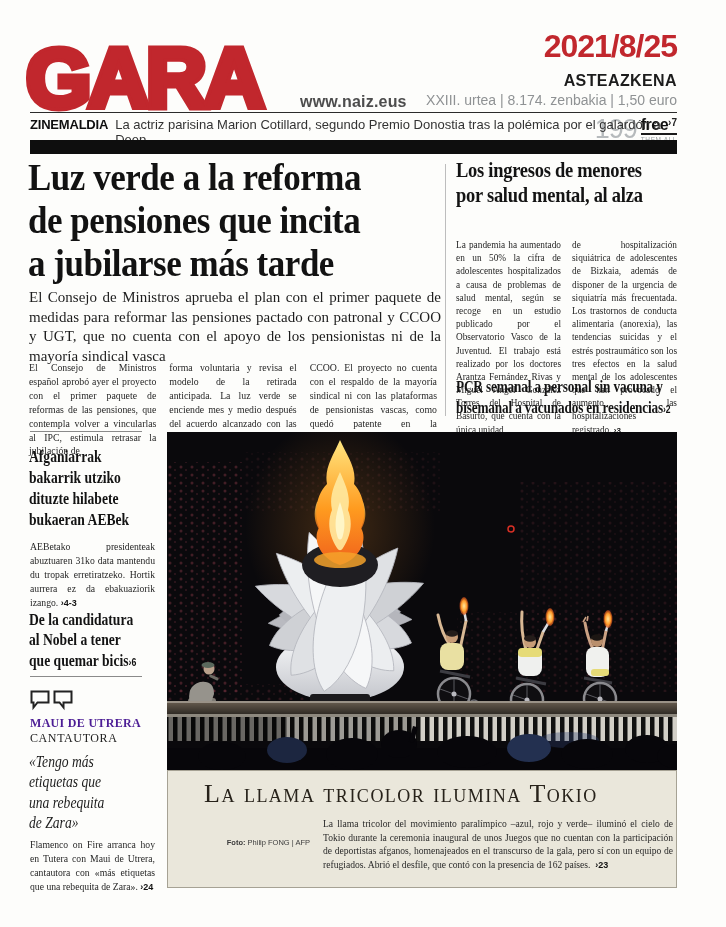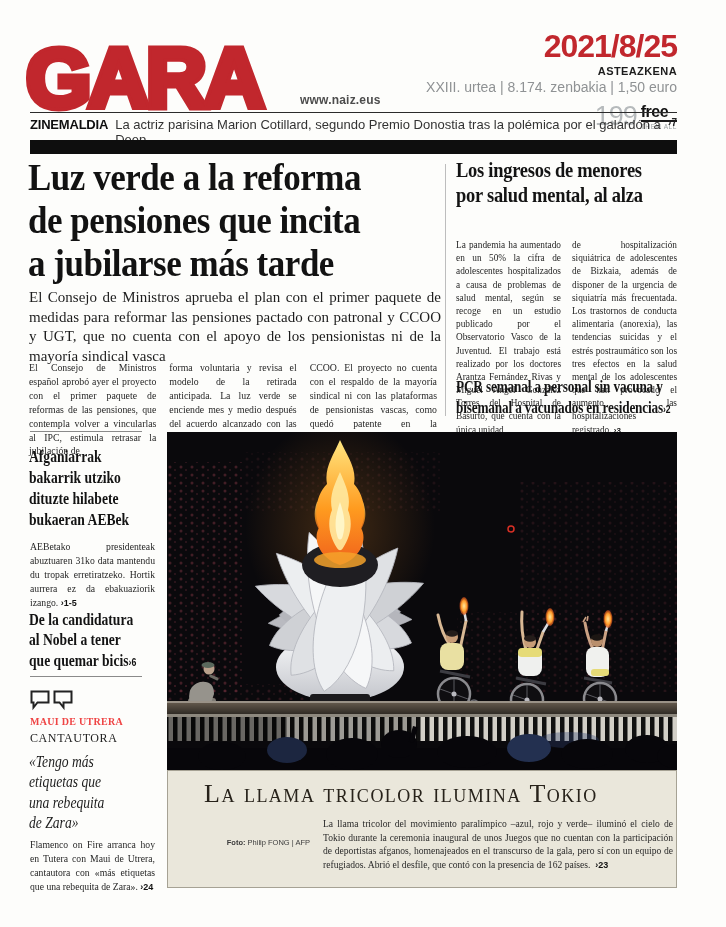--- a/index.html
+++ b/index.html
@@ -9,24 +9,24 @@
     font-family:"Liberation Serif", serif; color:#191919;
     -webkit-font-smoothing:antialiased;
   }
   .abs { position:absolute; }
   .pre { white-space:pre-line; }
   .sans { font-family:"Liberation Sans", sans-serif; }
   .condense { transform-origin:0 0; }
 
   
   .logo-svg { position:absolute; left:26px; top:38px; }
-  .website  { left:300px; top:93px; font-size:12px; font-weight:bold; color:#4d4d4d; letter-spacing:.2px;}
+  .website  { left:300px; top:93px; font-size:16px; font-weight:bold; color:#4d4d4d; letter-spacing:.2px;}
   .date-block { right:49px; top:30px; text-align:right; }
   .issue-date { font-size:32px; font-weight:bold; color:#c1272d; letter-spacing:-1px; line-height:1; font-family:"Liberation Sans",sans-serif;}
-  .weekday { font-size:11px; font-weight:bold; color:#1c1c1c; letter-spacing:.4px; margin-top:3px; font-family:"Liberation Sans",sans-serif;}
+  .weekday { font-size:16px; font-weight:bold; color:#1c1c1c; letter-spacing:.4px; margin-top:10px; font-family:"Liberation Sans",sans-serif;}
   .edition { font-size:14px; color:#8f9294; margin-top:2px; font-family:"Liberation Sans",sans-serif;}
   .counter { margin-top:9px; display:flex; justify-content:flex-end; align-items:flex-start; gap:4px; font-family:"Liberation Sans",sans-serif;}
   .counter-number { font-size:27px; color:#b6babc; line-height:.9; font-weight:normal; letter-spacing:-1px;}
   .counter-free { font-size:16px; font-weight:bold; color:#111; line-height:1; border-bottom:2px solid #1a1a1a; letter-spacing:-.5px; padding-bottom:0px; display:block; text-align:left;}
   .counter-sub { font-size:6.5px; color:#9aa0a2; letter-spacing:.6px; display:block; text-align:left; margin-top:1px;}
   .masthead-rule { left:30px; top:112px; width:647px; height:1px; background:#2b2b2b; }
 
   
   .kicker { left:30px; top:117px; width:647px; font-family:"Liberation Sans",sans-serif; font-size:13px; color:#333; display:flex; gap:7px; align-items:flex-start;}
   .kicker-label { font-weight:bold; color:#0f0f0f; letter-spacing:-.2px; }
@@ -49,21 +49,21 @@
   .pcr-headline .ref-inline { font-size:11px; }
   .ref-inline { font-family:"Liberation Sans",sans-serif; font-weight:bold; color:#111; }
 
   
   .rule-sm { left:30px; height:1px; width:112px; background:#8a8a8a; }
   .afghan-headline { left:29px; top:446px; width:168px; font-size:17px; line-height:1.24; font-weight:bold; color:#131313; transform:scaleX(.8);}
   .side-body { left:30px; width:125px; font-size:9.7px; line-height:1.43; text-align:justify; color:#262626; }
   .nobel-headline { left:29px; top:610px; width:168px; font-size:17px; line-height:1.2; font-weight:bold; color:#131313; transform:scaleX(.8);}
   .nobel-headline .ref-inline { font-size:11px; }
   .speech-icon { left:30px; top:690px; }
-  .interview-name { left:30px; top:716px; font-size:10px; font-weight:bold; letter-spacing:.3px; color:#ef4444;}
+  .interview-name { left:30px; top:716px; font-size:12px; font-weight:bold; letter-spacing:.3px; color:#4c1d95;}
   .interview-role { left:30px; top:731px; font-size:12px; letter-spacing:.6px; color:#222;}
   .interview-quote { left:29px; top:752px; width:160px; font-size:16px; line-height:1.27; font-style:italic; color:#1d1d1d; transform:scaleX(.85);}
   .interview-body { top:838px; }
 
   
   .photo { left:167px; top:432px; width:510px; height:338px; display:block; }
   .caption-box { left:167px; top:770px; width:510px; height:118px; background:#eae7db; border:1px solid #a6a294; box-sizing:border-box; }
   .caption-headline { position:absolute; left:36px; top:8px; font-size:26px; font-variant:small-caps; letter-spacing:1.5px; color:#27221a; font-weight:normal;}
   .photo-credit { position:absolute; left:20px; top:67px; width:122px; text-align:right; font-family:"Liberation Sans",sans-serif; font-size:7.5px; color:#3c3c3c;}
   .photo-credit b { font-size:7.5px; }
@@ -119,21 +119,21 @@
     <p style="font-size:9.3px"><span>de hospitalización siquiátrica de adolescentes de Bizkaia, además de disponer de la urgencia de siquiatría más frecuentada. Los trastornos de conducta alimentaria (anorexia), las tendencias suicidas y el estrés postraumático son los tres efectos en la salud mental de los adolescentes que han provocado el aumento las hospitalizaciones registrado.</span> <span class="ref">›3</span></p>
   </div>
   <h3 class="abs pcr-headline pre condense" style="margin:0"><span>PCR semanal a personal sin vacuna y
 bisemanal a vacunados en residencias</span><span class="ref-inline">›2</span></h3>
 
   <div class="abs rule-sm" style="top:431px"></div>
   <h3 class="abs afghan-headline pre condense" style="margin:0">Afganiarrak
 bakarrik utziko
 dituzte hilabete
 bukaeran AEBek</h3>
-  <p class="abs side-body" style="top:540px; margin:0"><span>AEBetako presidenteak abuztuaren 31ko data mantendu du tropak erretiratzeko. Hortik aurrera ez da ebakuaziorik izango.</span> <span class="ref" style="font-size:9px">›1-5</span></p>
+  <p class="abs side-body" style="top:540px; margin:0"><span>AEBetako presidenteak abuztuaren 31ko data mantendu du tropak erretiratzeko. Hortik aurrera ez da ebakuaziorik izango.</span> <span class="ref" style="font-size:9px">›4-3</span></p>
 
   <h3 class="abs nobel-headline pre condense" style="margin:0"><span>De la candidatura
 al Nobel a tener
 que quemar bicis</span><span class="ref-inline" style="font-size:11px">›6</span></h3>
 
   <div class="abs rule-sm" style="top:676px"></div>
 
   <svg class="abs speech-icon" width="46" height="22" viewBox="0 0 46 22">
     <path d="M1.5,1.5 h17 v11 h-11 l-4,5 v-5 h-2 Z" fill="none" stroke="#222" stroke-width="2"></path>
     <path d="M24.5,1.5 h17 v11 h-8 v5 l-4,-5 h-5 Z" fill="none" stroke="#222" stroke-width="2"></path>

